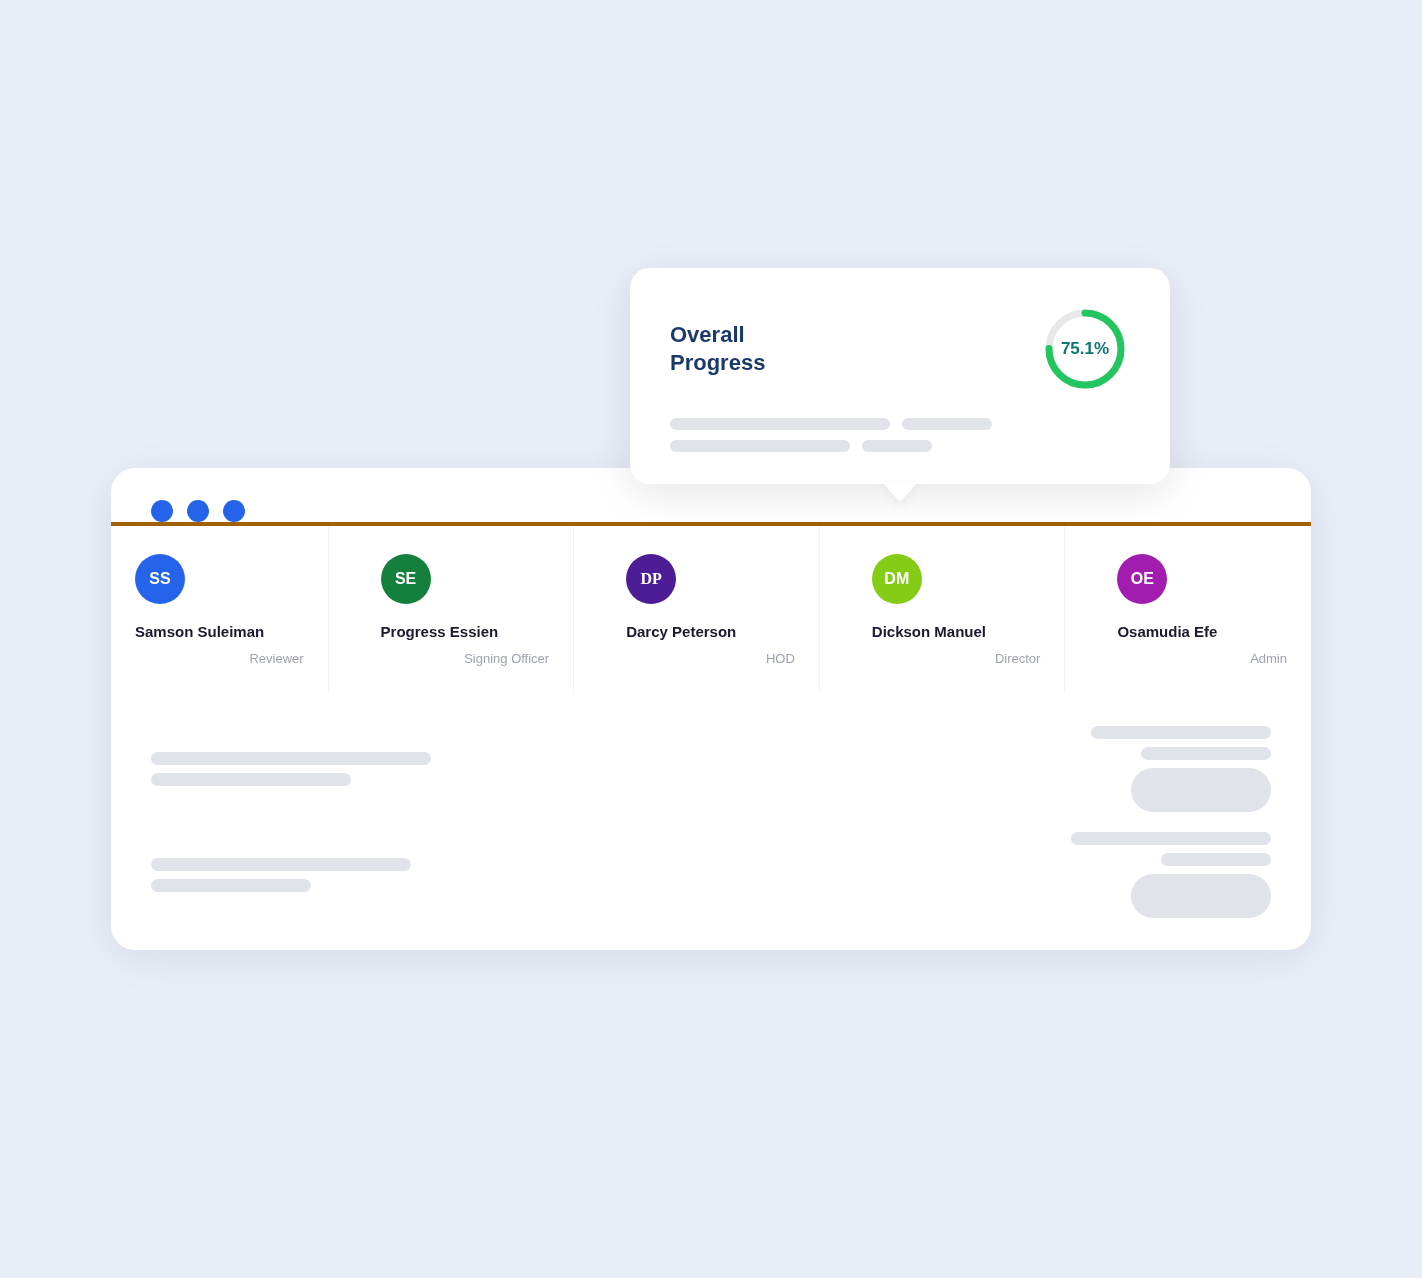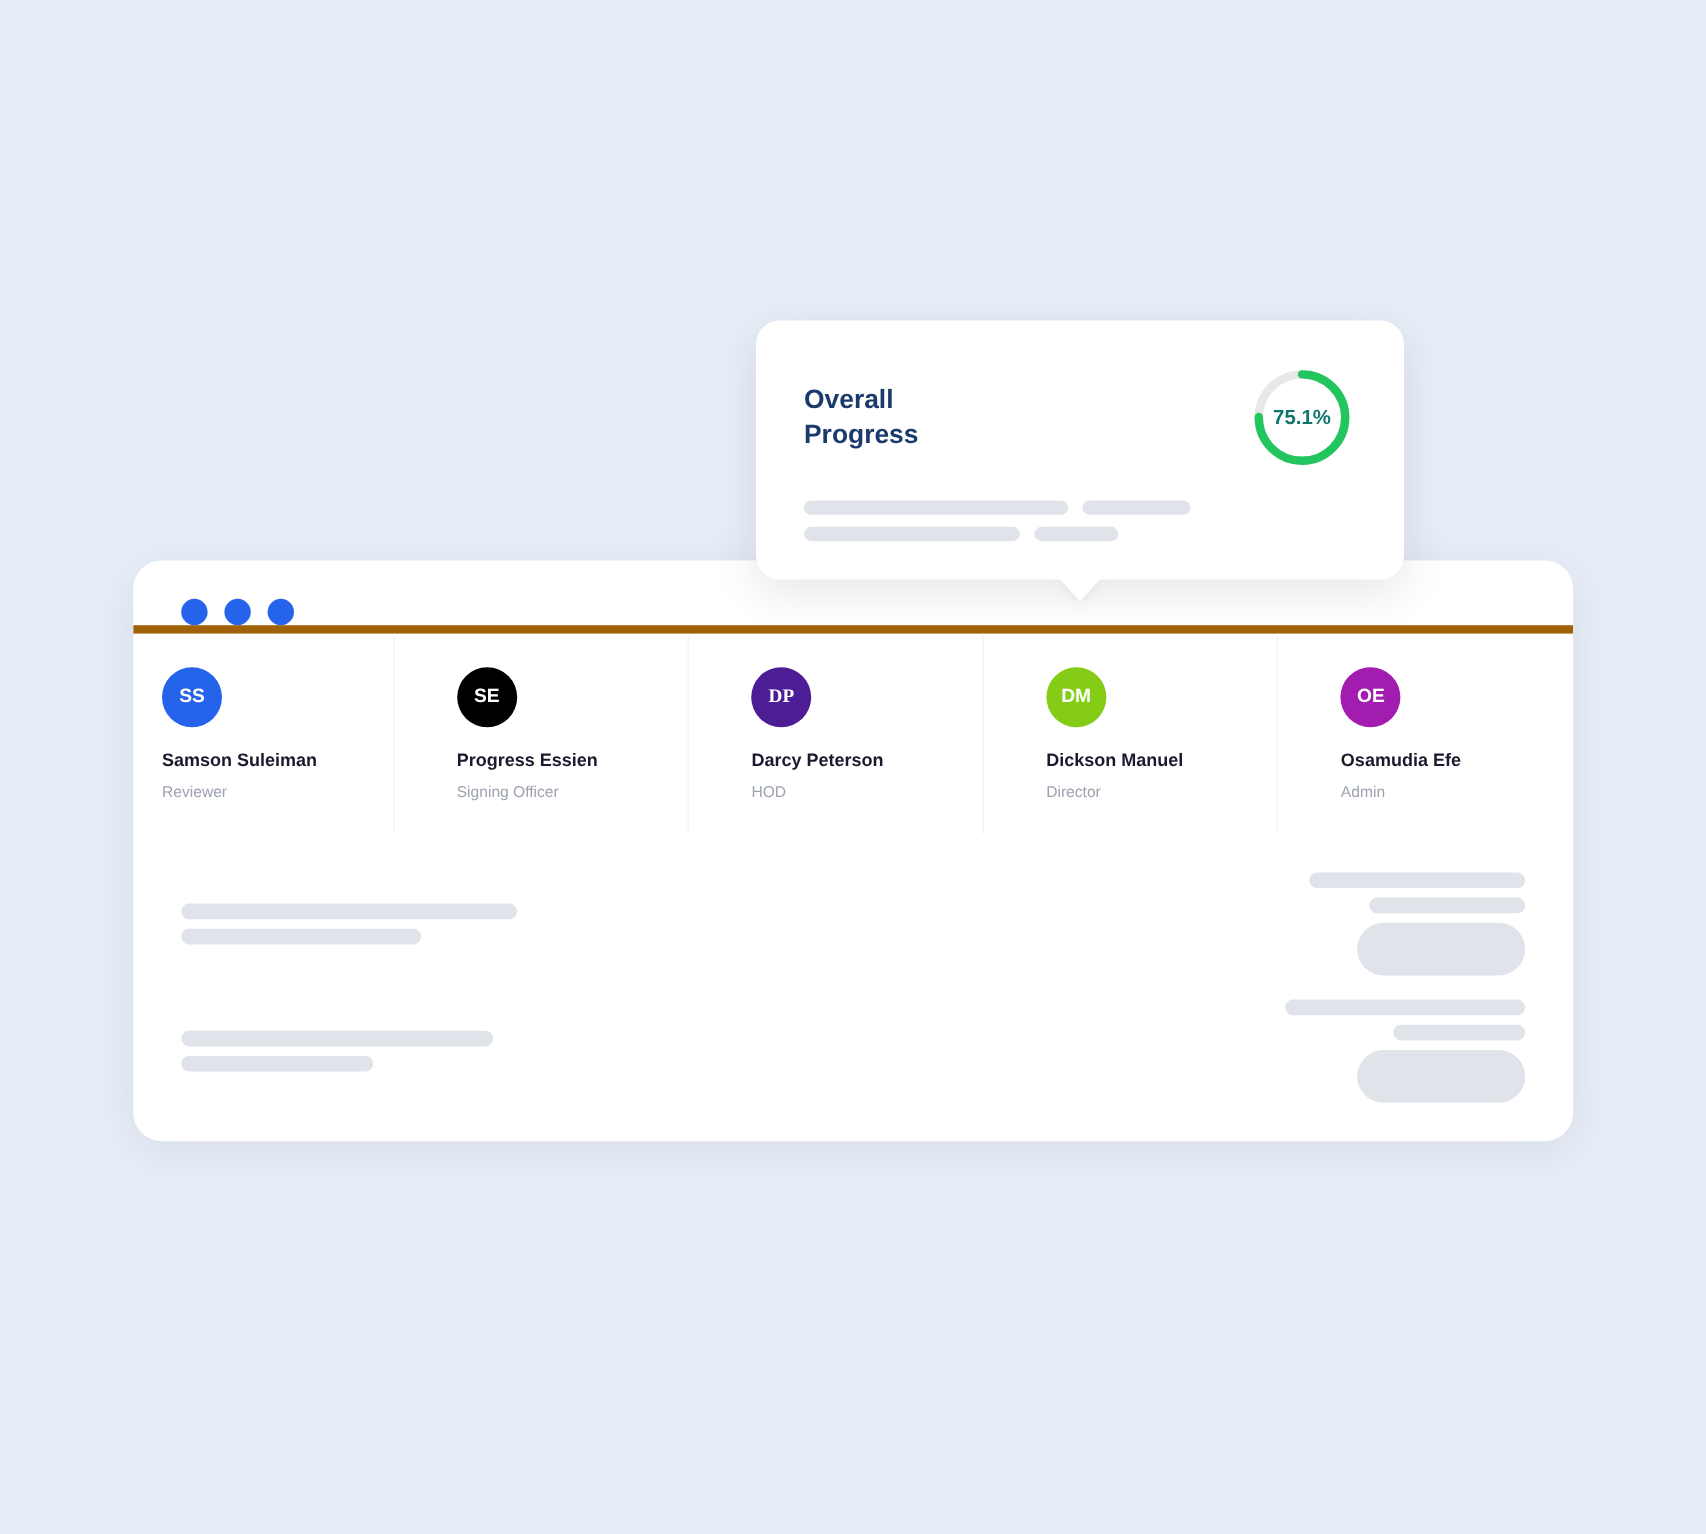--- a/index.html
+++ b/index.html
@@ -195,21 +195,21 @@
       font-size: 16px;
       font-weight: 600;
       cursor: pointer;
       letter-spacing: 0.3px;
     }
 
     
     .team-grid {
       display: grid;
       grid-template-columns: repeat(5, 1fr);
-      border-top: 7px solid #a16207;
+      border-top: 4px solid #a16207;
       gap: 28px;
     }
 
     .team-cell {
       padding: 28px 24px 28px 24px;
       border-right: 1px solid #f0f2f5;
     }
 
     .team-cell:last-child {
       border-right: none;
@@ -232,20 +232,21 @@
       font-size: 15px;
       font-weight: 700;
       color: #1a1a2e;
       line-height: 1.35;
       margin-bottom: 8px;
     }
 
     .team-role {
       font-size: 13px;
       color: #9ca3af;
+      text-align: right;
     }
 
     
     .bottom-skeletons {
       padding: 32px 40px 32px 40px;
       display: flex;
       flex-direction: column;
       gap: 20px;
     }
 
@@ -321,21 +322,21 @@
     </div>
 
 
     <div class="team-grid" id="team-grid">
     <div class="team-cell">
           <div class="avatar-circle" style="background: rgb(37, 99, 235);">SS</div>
           <div class="team-name">Samson Suleiman</div>
           <div class="team-role">Reviewer</div>
         </div>
         <div class="team-cell">
-          <div class="avatar-circle" style="background: #000000;">SE</div>
+          <div class="avatar-circle" style="background: #15803d;">SE</div>
           <div class="team-name">Progress Essien</div>
           <div class="team-role">Signing Officer</div>
         </div>
         <div class="team-cell">
           <div class="avatar-circle" style="background: #4c1d95; font-family: Liberation Serif, serif;">DP</div>
           <div class="team-name">Darcy Peterson</div>
           <div class="team-role">HOD</div>
         </div>
         <div class="team-cell">
           <div class="avatar-circle" style="background: rgb(132, 204, 22);">DM</div>

